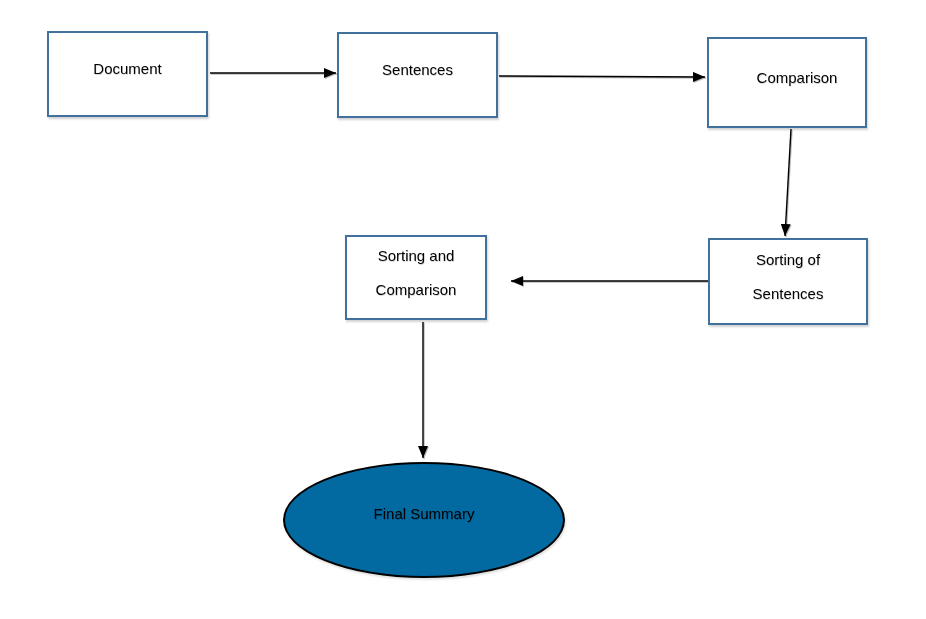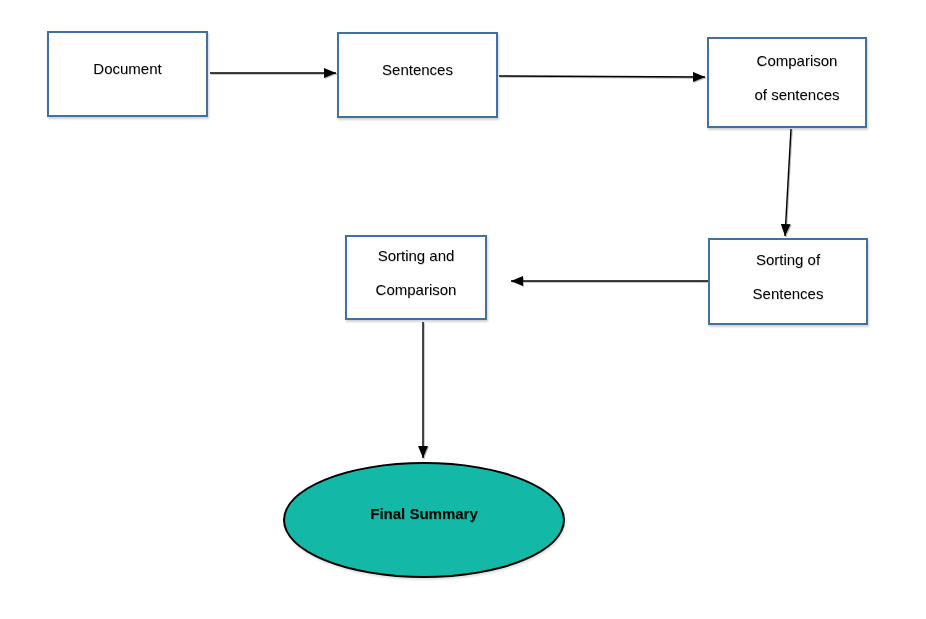--- a/index.html
+++ b/index.html
@@ -46,27 +46,26 @@
     display: flex;
     align-items: center;
     justify-content: center;
     z-index: 2;
   }
   .node-ellipse {
     position: absolute;
     box-sizing: border-box;
     border: 2px solid var(--ellipse-border);
     border-radius: 50%;
-    background: #14b8a6;
+    background: #0369a1;
     box-shadow: 1px 2px 2px rgba(0,0,0,0.12);
     display: flex;
     align-items: center;
     justify-content: center;
     z-index: 2;
-    font-weight: bold;
   }
   .node-label {
     display: flex;
     flex-direction: column;
     transform: translateY(-5px);
     text-align: center;
   }
   .node-ellipse .node-label {
     transform: translateY(-6px);
   }
@@ -104,21 +103,20 @@
 
   <div class="node-box" style="left:337px; top:32px; width:161px; height:86px;">
     <div class="node-label">
       <span class="node-line">Sentences</span>
     </div>
   </div>
 
   <div class="node-box" style="left:707px; top:37px; width:160px; height:91px;padding-left:20px;">
     <div class="node-label">
       <span class="node-line">Comparison</span>
-      <span class="node-line">of sentences</span>
     </div>
   </div>
 
   <div class="node-box" style="left:708px; top:238px; width:160px; height:87px;">
     <div class="node-label">
       <span class="node-line">Sorting of</span>
       <span class="node-line">Sentences</span>
     </div>
   </div>
 

